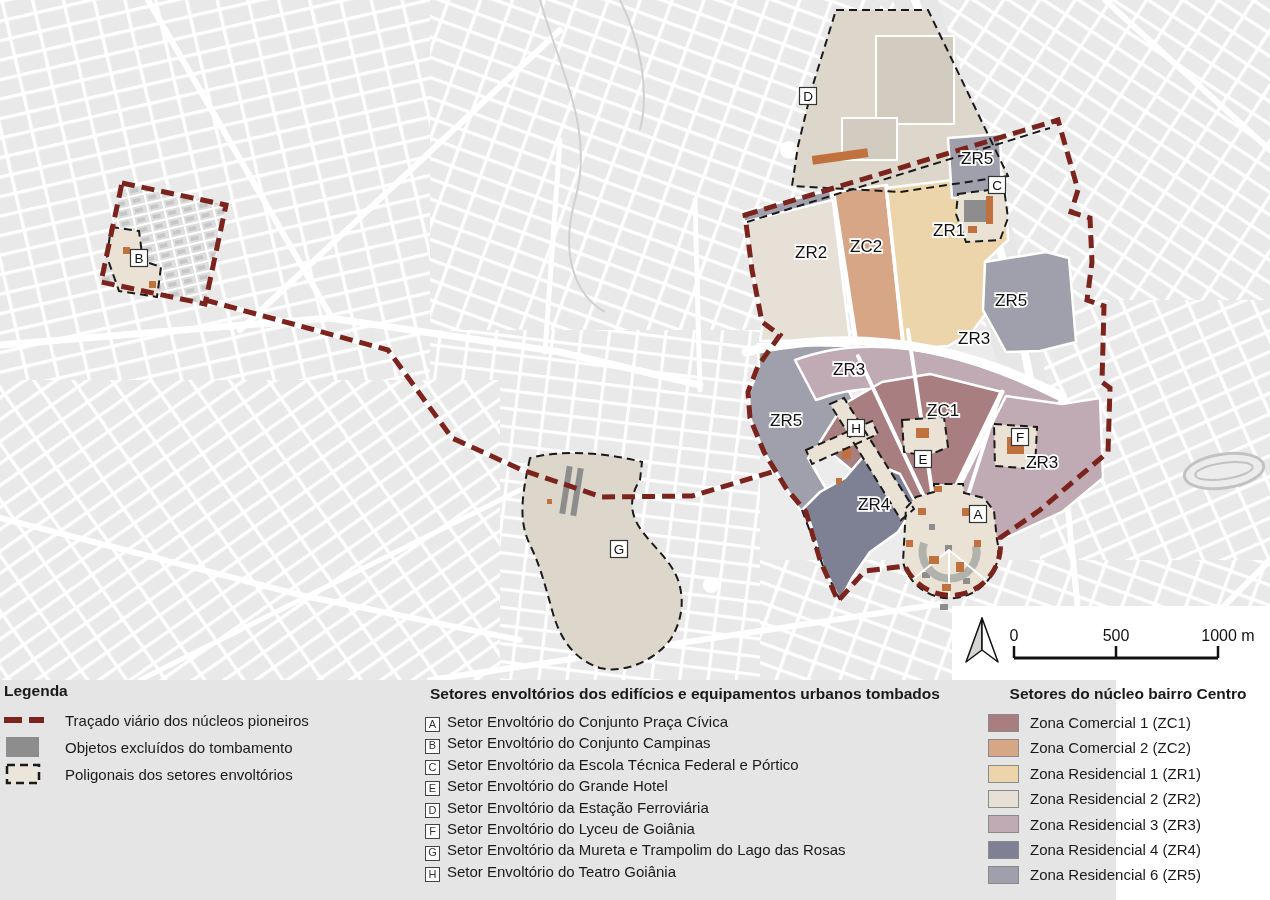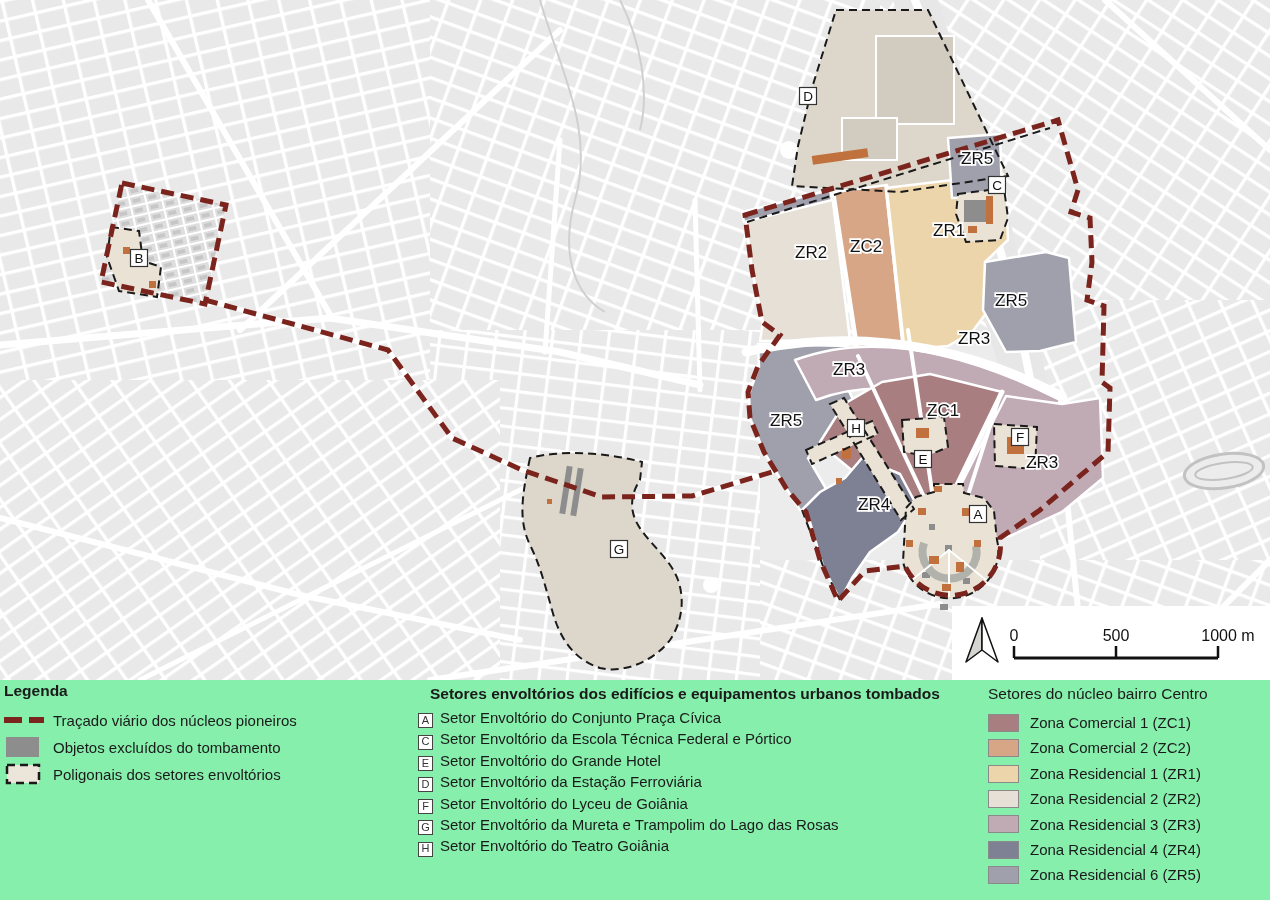--- a/index.html
+++ b/index.html
@@ -1,34 +1,34 @@
 <!DOCTYPE html>
 <html><head>
 <meta charset="utf-8">
 <style>
   html,body{margin:0;padding:0;background:#fff;}
   body{width:1270px;height:900px;position:relative;overflow:hidden;
        font-family:"Liberation Sans",sans-serif;color:#1a1a1a;}
   .map-wrap{position:absolute;left:0;top:0;width:1270px;height:680px;overflow:hidden;background:#ececec;}
-  .legend-area{position:absolute;left:0;top:680px;width:1270px;height:220px;background:#86efac;}
+  .legend-area{position:absolute;left:0;top:680px;width:1116px;height:220px;background:#e5e5e5;}
   .col{position:absolute;top:0;}
   .col-left{left:4px;width:400px;}
   .col-mid{left:418px;width:566px;}
   .col-right{left:988px;width:280px;}
   .lg-title{font-size:15.5px;font-weight:bold;margin:2px 0 10px 0;}
   .lg-row{display:flex;align-items:center;margin-bottom:7px;height:20px;}
   .lg-row svg{margin-right:9px;flex:0 0 auto;}
-  .lg-row .txt{font-size:15px;}
+  .lg-row .txt{font-size:15px;margin-left:12px;}
   .mid-title{font-size:15.5px;font-weight:bold;line-height:20px;margin:4px 0 3px 12px;}
-  .mid-list{list-style:none;margin:0;padding:0;}
+  .mid-list{list-style:none;margin:7px;padding:0;}
   .mid-list li{font-size:15px;line-height:21.4px;white-space:nowrap;}
   .letterbox{display:inline-flex;align-items:center;justify-content:center;
      width:13px;height:13px;border:1px solid #444;background:#fff;font-size:11px;
      margin-right:7px;vertical-align:-1px;color:#333;}
-  .right-title{font-size:15.5px;font-weight:normal;line-height:20px;margin:4px 0 6px 0;}
+  .right-title{font-size:15.5px;font-weight:bold;line-height:20px;margin:4px 0 6px 0;text-align:center;}
   .zone-list{list-style:none;margin:0;padding:0;}
   .zone-list li{font-size:15px;line-height:25.4px;white-space:nowrap;display:flex;align-items:center;}
   .zone-list svg{margin-right:11px;flex:0 0 auto;}
   
   .zl{font-size:17px;fill:#111;paint-order:stroke;stroke:#fff;stroke-width:3.5px;
       font-family:"Liberation Sans",sans-serif;}
   .lbx{font-size:13.5px;fill:#111;text-anchor:middle;font-family:"Liberation Sans",sans-serif;}
   .sc{font-size:16px;fill:#111;font-family:"Liberation Sans",sans-serif;}
   .rd{fill:none;stroke-width:5;stroke-dasharray:13 7;}
   .bd{fill:none;stroke-width:2;stroke-dasharray:8 5;}
@@ -303,20 +303,21 @@
         <rect x="3" y="2" width="32" height="18" stroke="#1a1a1a" stroke-width="2.5" stroke-dasharray="8 5" fill="#ece6da"></rect>
       </svg>
       <span class="txt">Poligonais dos setores envoltórios</span>
     </div>
   </div>
 
   <div class="col col-mid">
     <div class="mid-title">Setores envoltórios dos edifícios e equipamentos urbanos tombados</div>
     <ul class="mid-list">
       <li><span class="letterbox">A</span><span>Setor Envoltório do Conjunto Praça Cívica</span></li>
+      <li><span class="letterbox">B</span><span>Setor Envoltório do Conjunto Campinas</span></li>
       <li><span class="letterbox">C</span><span>Setor Envoltório da Escola Técnica Federal e Pórtico</span></li>
       <li><span class="letterbox">E</span><span>Setor Envoltório do Grande Hotel</span></li>
       <li><span class="letterbox">D</span><span>Setor Envoltório da Estação Ferroviária</span></li>
       <li><span class="letterbox">F</span><span>Setor Envoltório do Lyceu de Goiânia</span></li>
       <li><span class="letterbox">G</span><span>Setor Envoltório da Mureta e Trampolim do Lago das Rosas</span></li>
       <li><span class="letterbox">H</span><span>Setor Envoltório do Teatro Goiânia</span></li>
     </ul>
   </div>
 
   <div class="col col-right">

